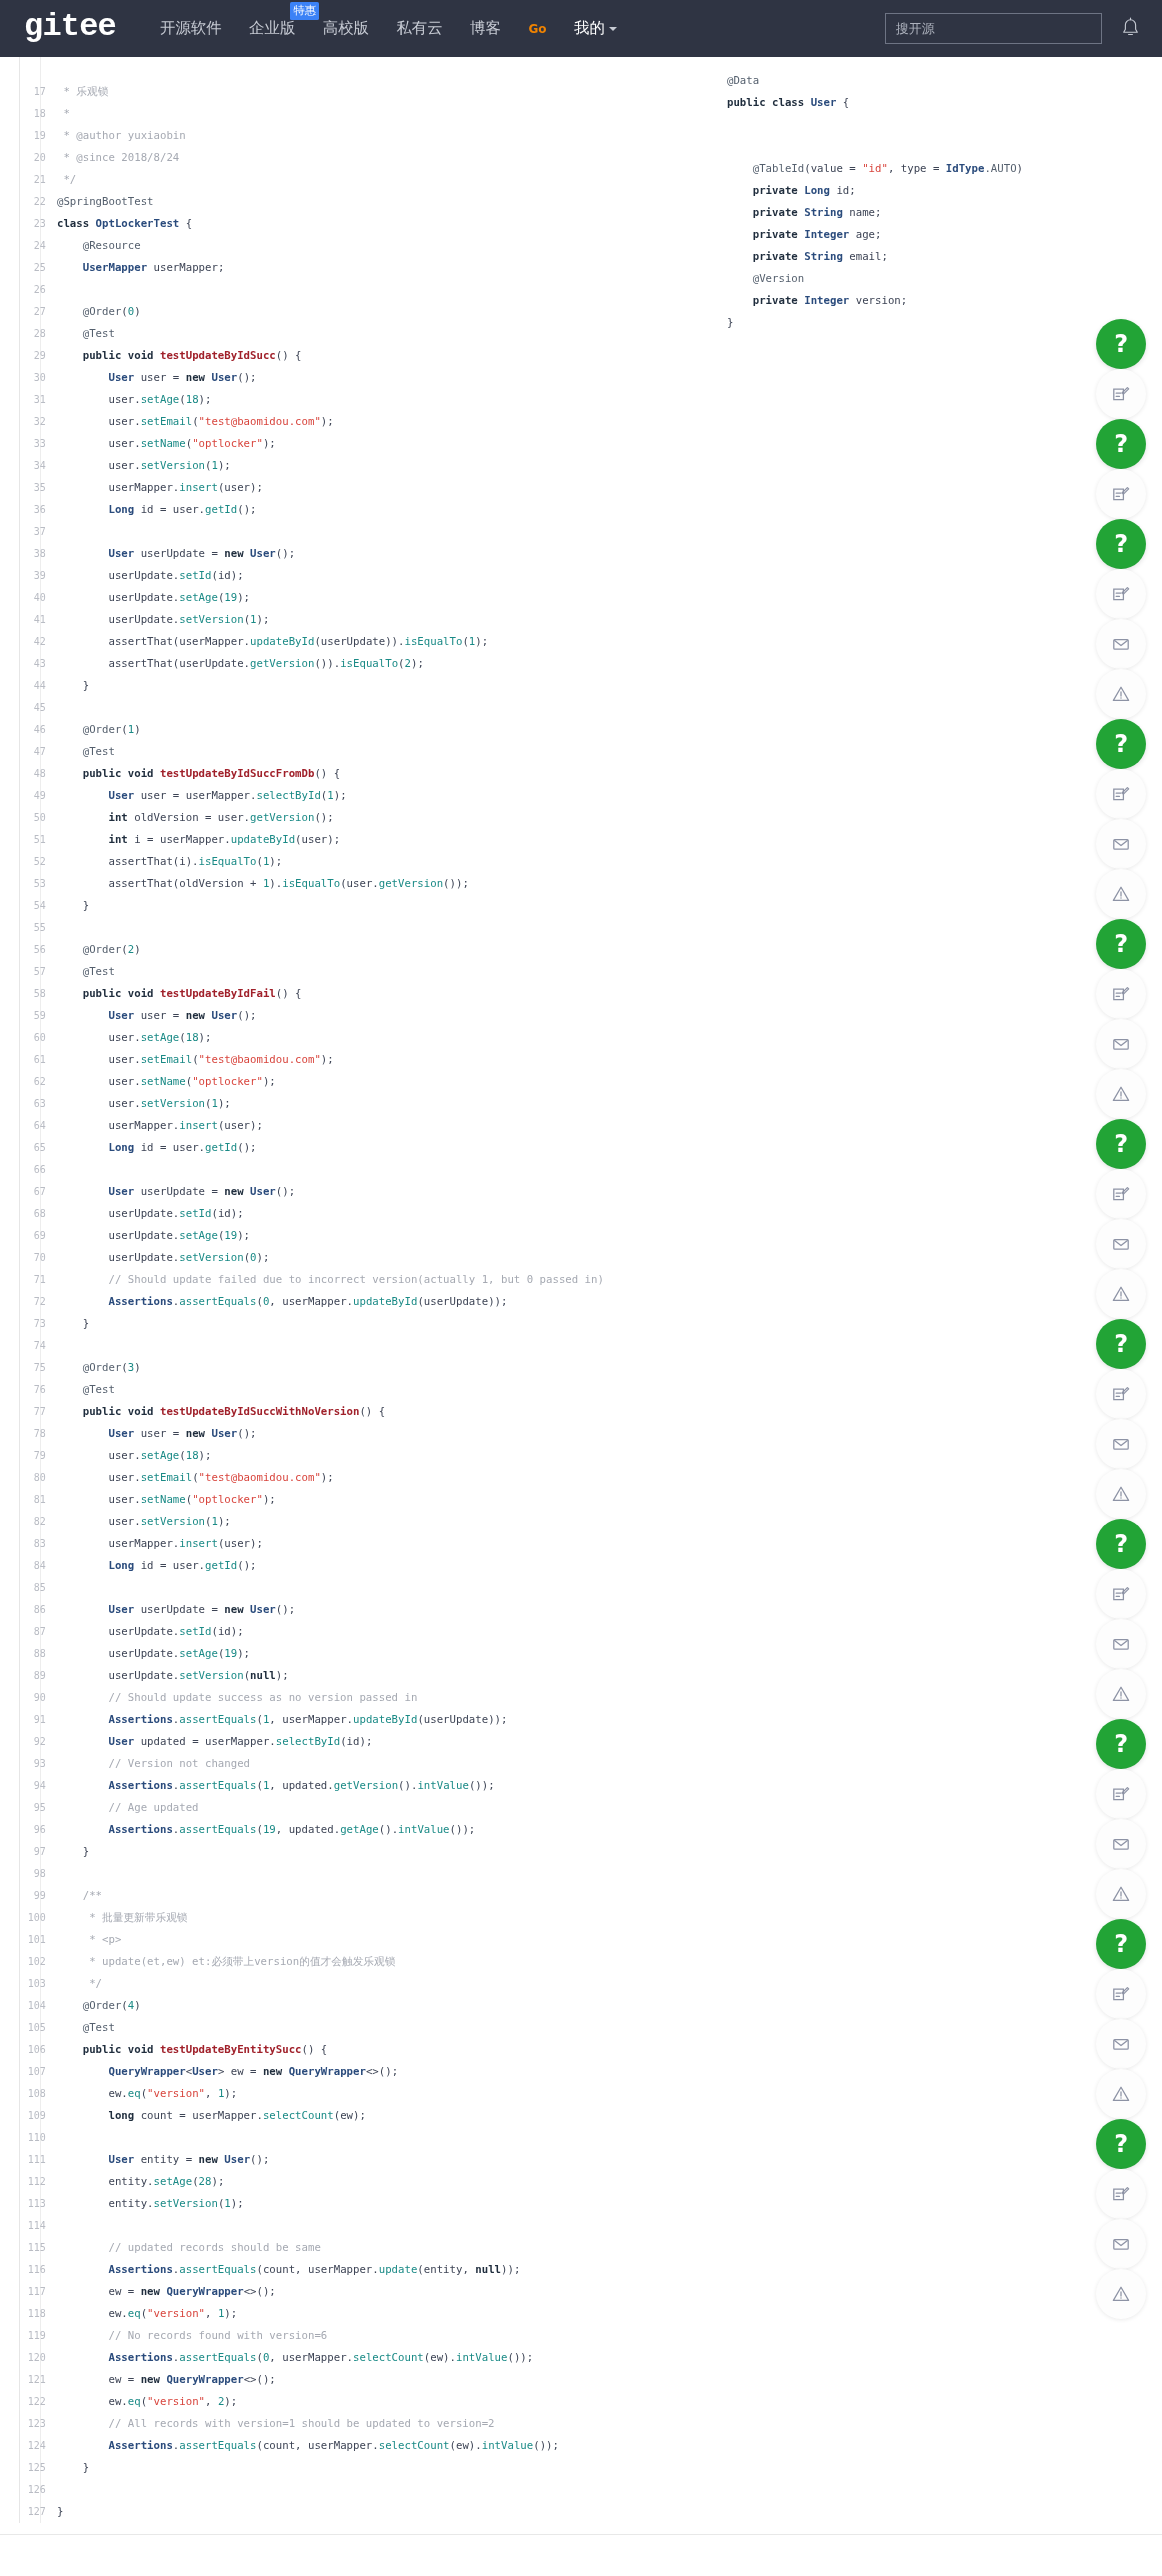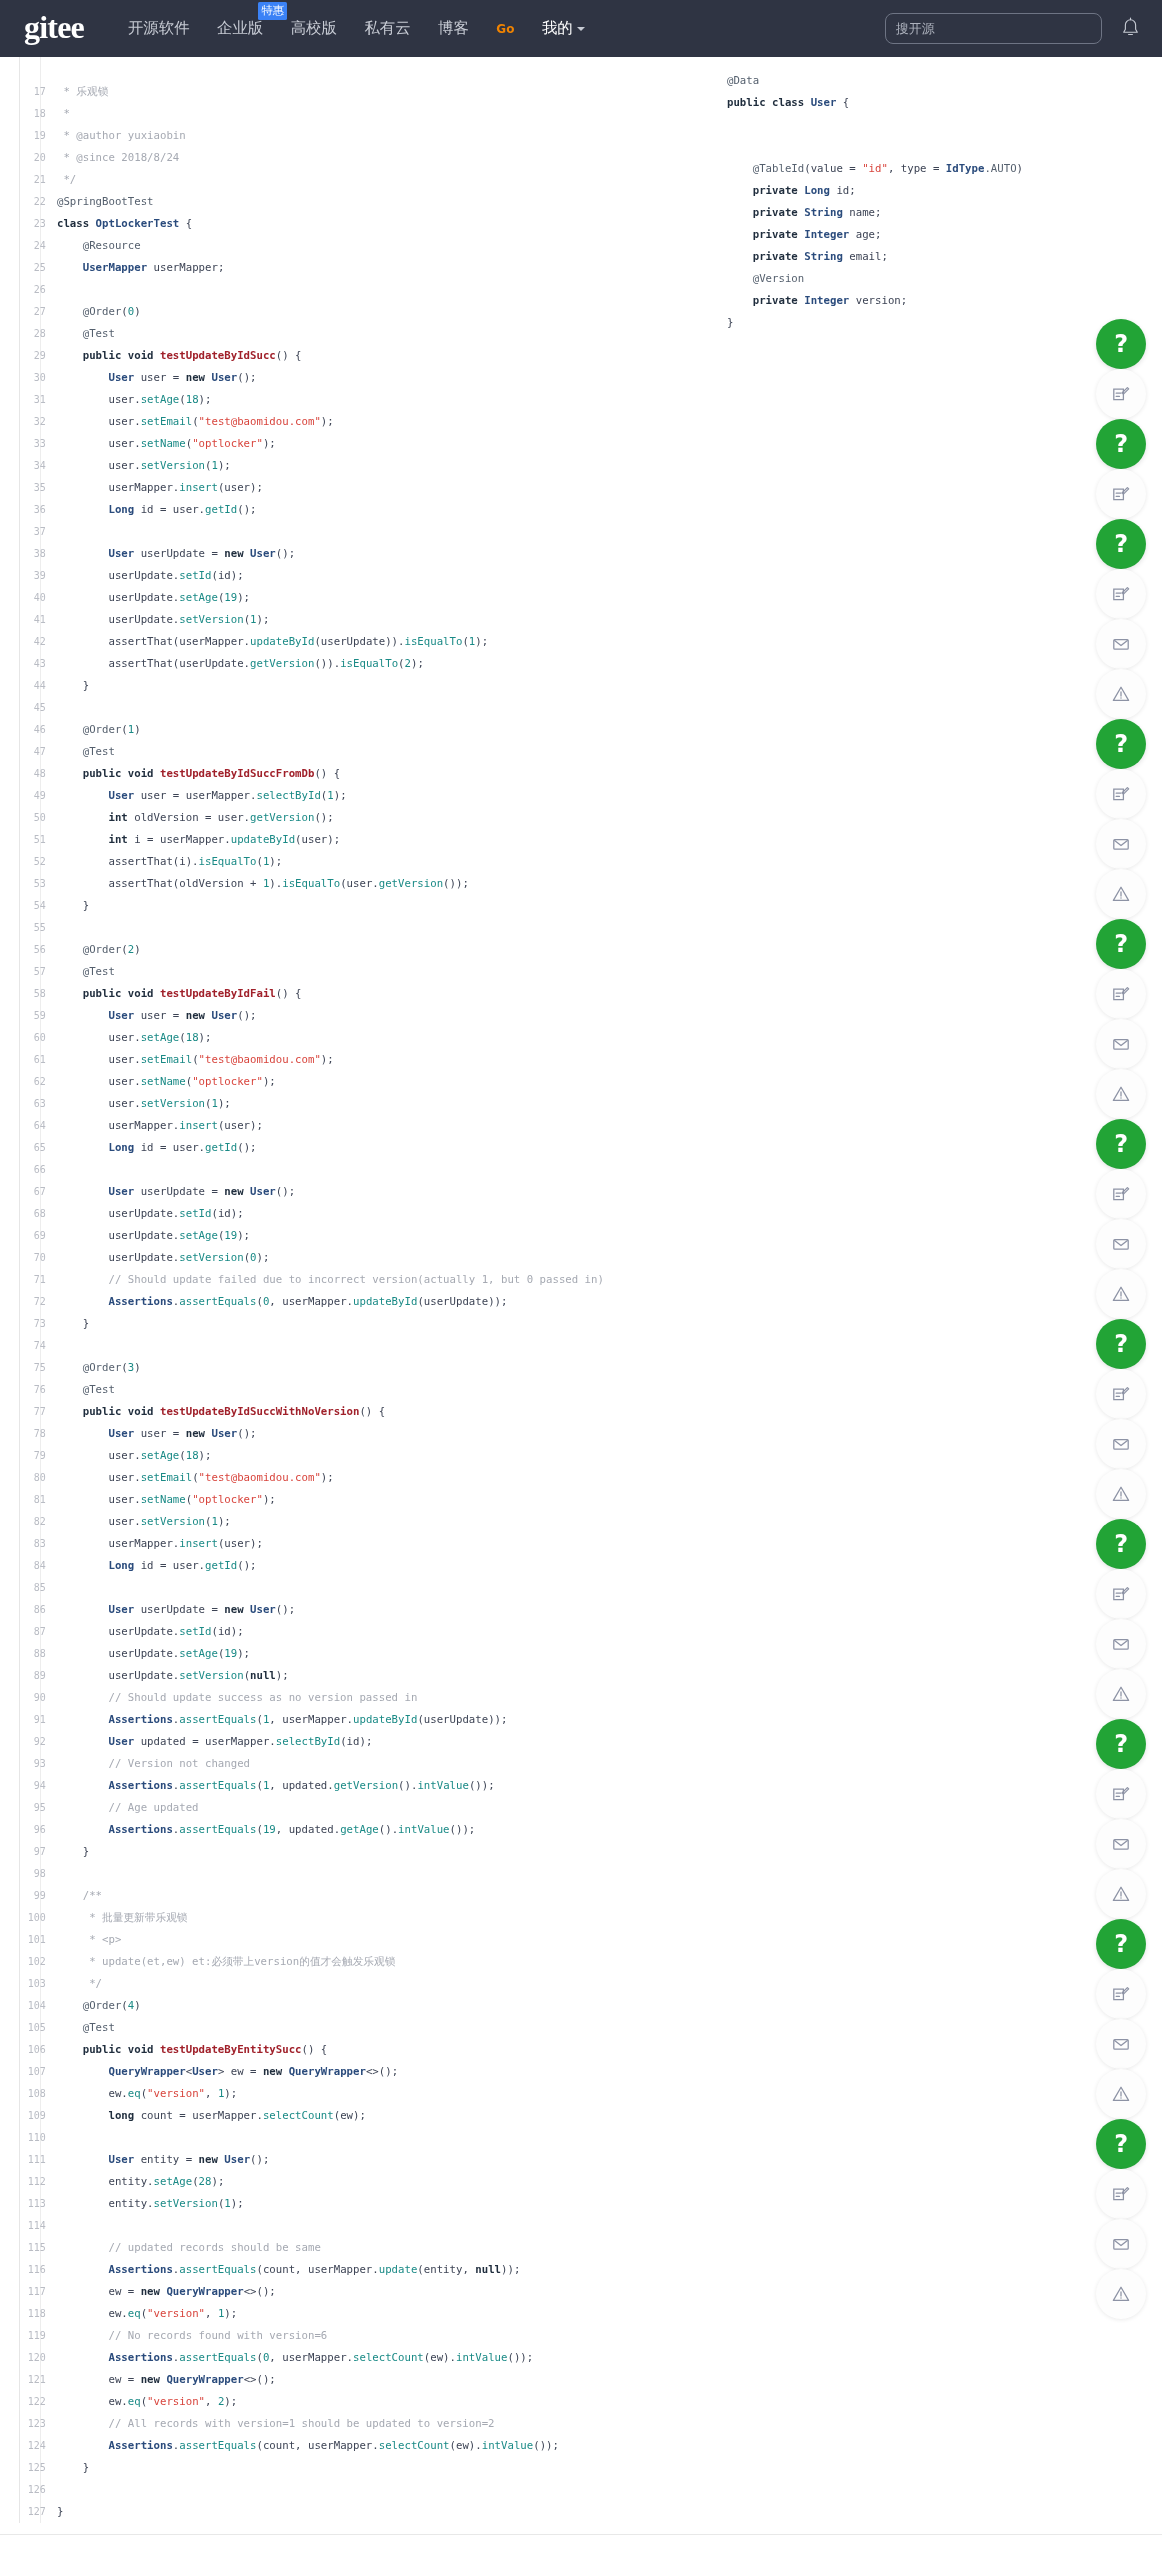--- a/index.html
+++ b/index.html
@@ -20,21 +20,21 @@
     position: relative;
     z-index: 50;
   }
   .logo {
     color: #ffffff;
     font-size: 32px;
     font-weight: bold;
     letter-spacing: -0.8px;
     line-height: 1;
     margin-right: 44px;
-    font-family: Liberation Serif, serif;
+    font-family: Liberation Mono, monospace;
     padding-bottom: 3.2px;
   }
   .nav { display: flex; align-items: center; gap: 27.5px; }
   .nav-item {
     color: #c7cbd4;
     font-size: 15.4px;
     position: relative;
     white-space: nowrap;
     cursor: pointer;
     font-family: "DejaVu Sans", "Liberation Sans", sans-serif;
@@ -69,21 +69,21 @@
   .header-right {
     margin-left: auto;
     display: flex;
     align-items: center;
     gap: 18px;
   }
   .search-box {
     width: 217px;
     height: 31.5px;
     border: 0.8px solid #6e7484;
-    border-radius: 8px;
+    border-radius: 0;
     background: transparent;
     color: #aeb3be;
     font-size: 13px;
     padding: 0 9.7px;
     outline: none;
     font-family: "DejaVu Sans", "Liberation Sans", sans-serif;
   }
   .search-box::placeholder { color: #aeb3be; }
   .bell { width: 21px; height: 24px; display: block; }
 

